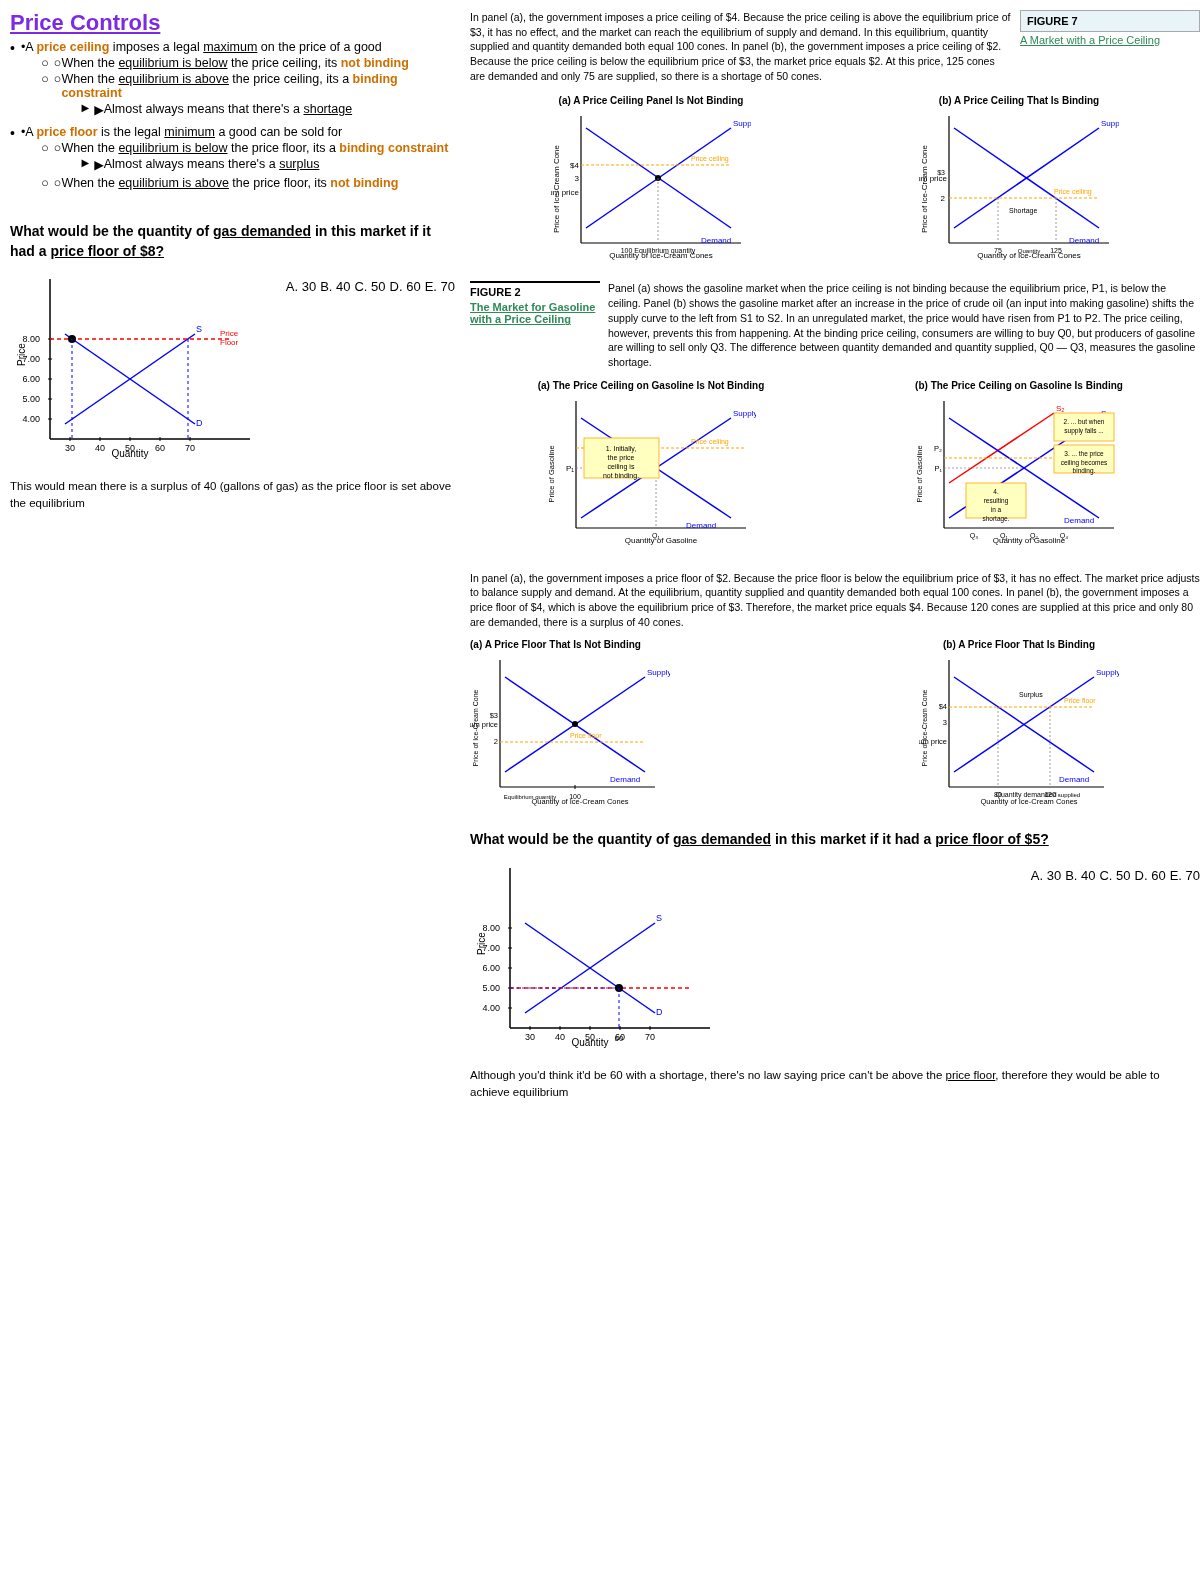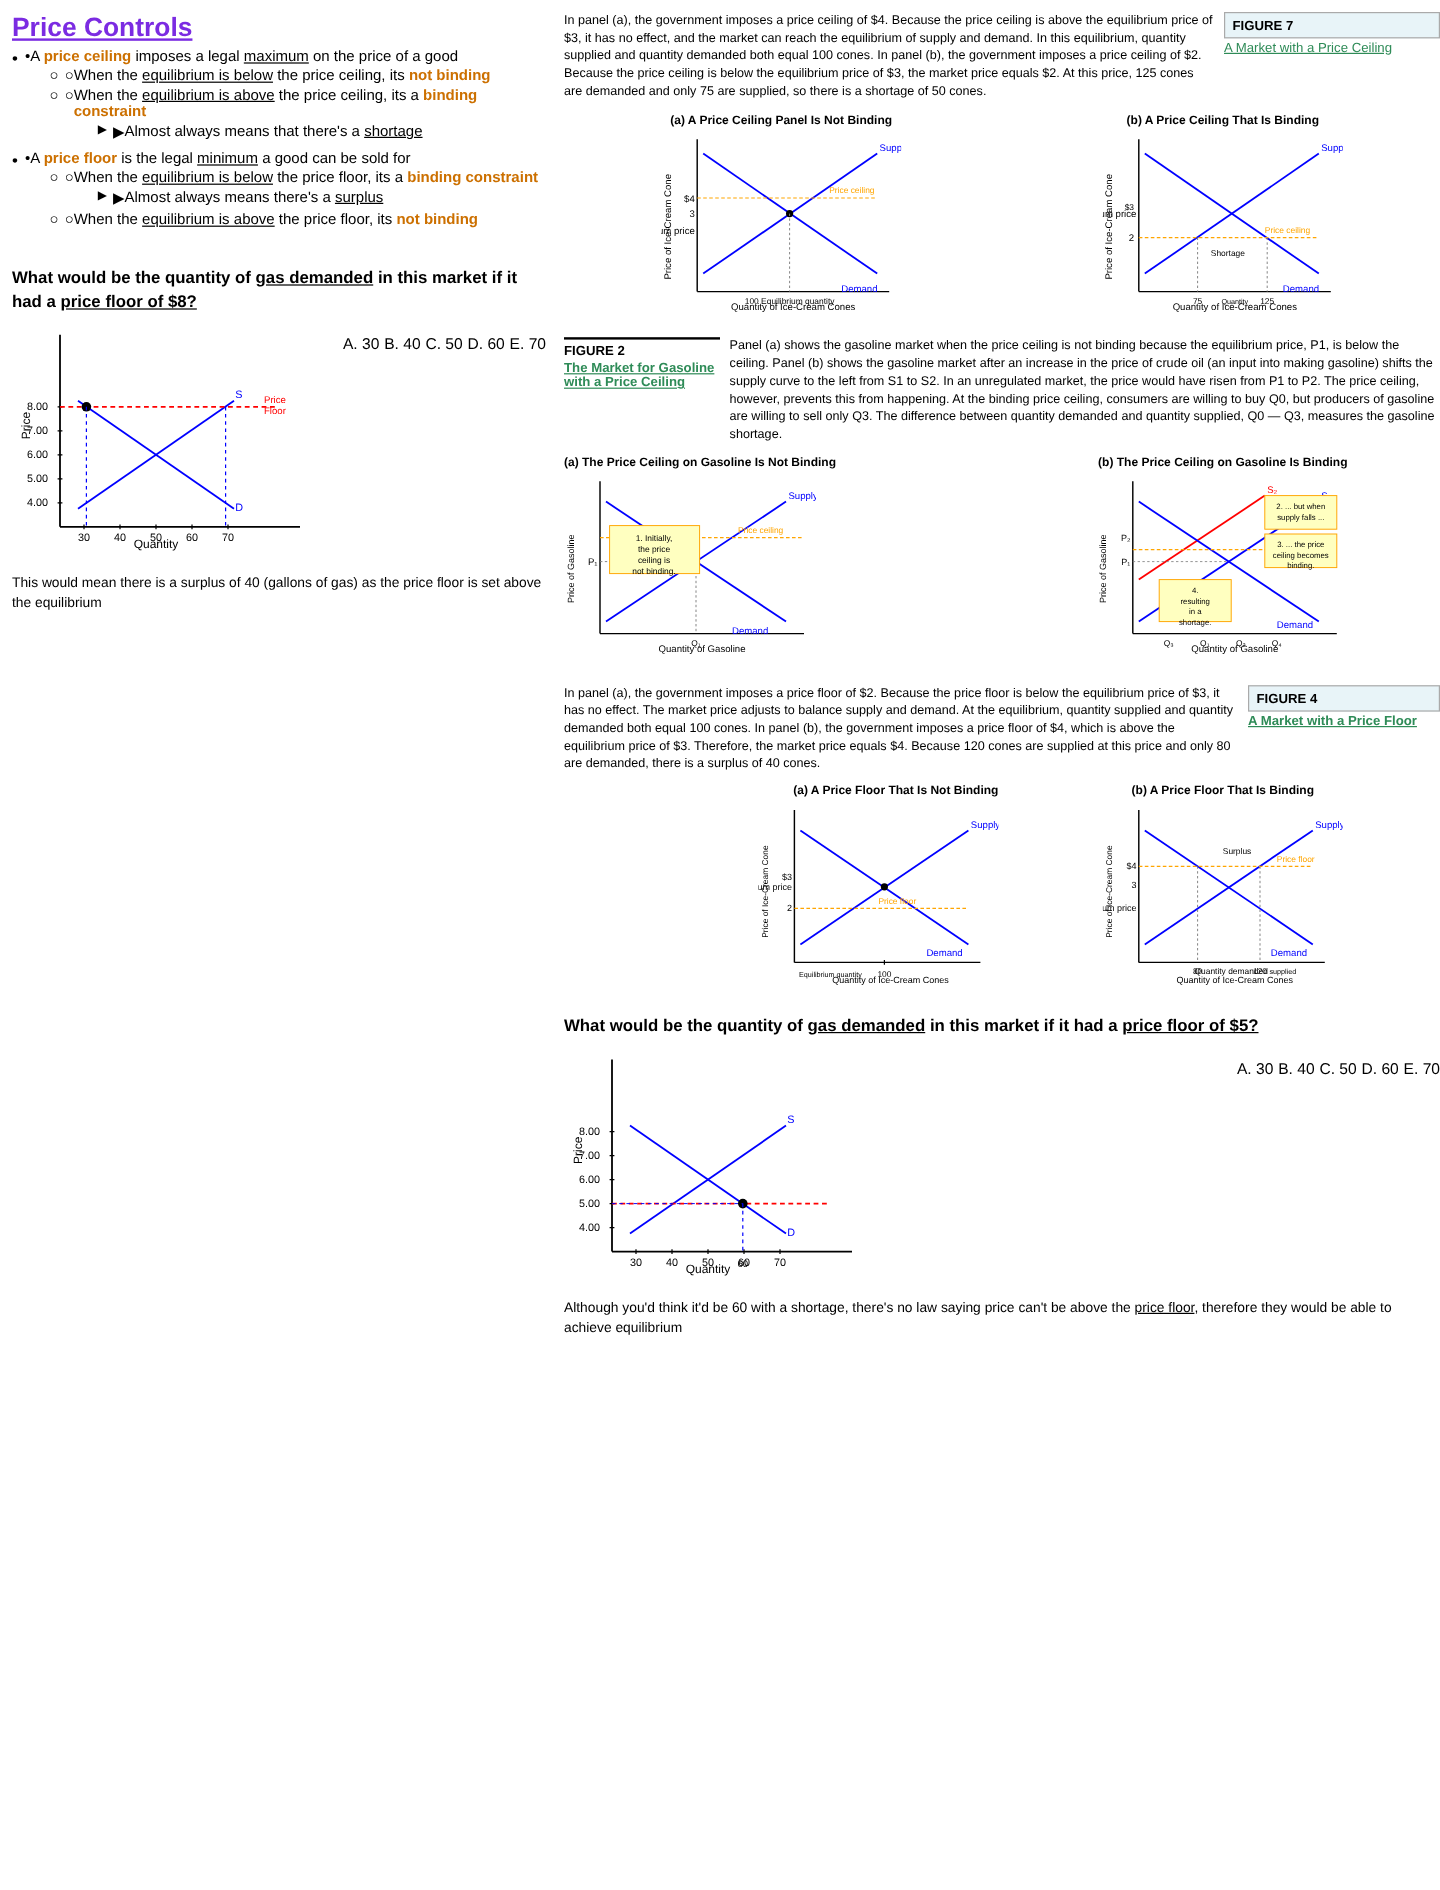--- a/index.html
+++ b/index.html
@@ -337,21 +337,21 @@
         </div>
         <div style="color:#2e8b57; font-size:11px; font-weight:bold; text-decoration:underline; margin-bottom:4px;">The Market for Gasoline with a Price Ceiling</div>
       </div>
       <div style="flex:1;">
         <p class="fig-description">Panel (a) shows the gasoline market when the price ceiling is not binding because the equilibrium price, P1, is below the ceiling. Panel (b) shows the gasoline market after an increase in the price of crude oil (an input into making gasoline) shifts the supply curve to the left from S1 to S2. In an unregulated market, the price would have risen from P1 to P2. The price ceiling, however, prevents this from happening. At the binding price ceiling, consumers are willing to buy Q0, but producers of gasoline are willing to sell only Q3. The difference between quantity demanded and quantity supplied, Q0 — Q3, measures the gasoline shortage.</p>
       </div>
     </div>
 
     <div style="display:flex; gap:6px; margin-bottom:10px;">
 
-      <div style="flex:1; ">
+      <div style="flex:1; text-align:center;">
         <div style="font-size:10px; font-weight:bold; margin-bottom:2px;">(a) The Price Ceiling on Gasoline Is Not Binding</div>
         <svg width="210" height="165">
           <text x="2" y="75" font-size="7.5" text-anchor="middle" transform="rotate(-90,8,75)">Price of Gasoline</text>
           <line x1="30" y1="8" x2="30" y2="135" stroke="black" stroke-width="1.2"></line>
           <line x1="30" y1="135" x2="200" y2="135" stroke="black" stroke-width="1.2"></line>
           <text x="115" y="150" font-size="8" text-anchor="middle">Quantity of Gasoline</text>
 
           <line x1="35" y1="125" x2="185" y2="25" stroke="blue" stroke-width="1.5"></line>
           <text x="187" y="23" font-size="8" fill="blue">Supply, S₁</text>
 
@@ -420,31 +420,25 @@
           <text x="120" y="145" font-size="7" text-anchor="middle">Q₂</text>
           <text x="150" y="145" font-size="7" text-anchor="middle">Q₄</text>
         </svg>
       </div>
     </div>
 
     <div style="display:flex; gap:8px; margin-bottom:4px;">
       <div style="flex:1;">
         <p class="fig-description">In panel (a), the government imposes a price floor of $2. Because the price floor is below the equilibrium price of $3, it has no effect. The market price adjusts to balance supply and demand. At the equilibrium, quantity supplied and quantity demanded both equal 100 cones. In panel (b), the government imposes a price floor of $4, which is above the equilibrium price of $3. Therefore, the market price equals $4. Because 120 cones are supplied at this price and only 80 are demanded, there is a surplus of 40 cones.</p>
       </div>
-      <div style="width:160px; flex-shrink:0;">
-        <div style="border:1px solid #aaa; padding:3px 6px; background:#e8f4f8; margin-bottom:2px;">
-          <span style="font-weight:bold; font-size:11px;">FIGURE 4</span>
-        </div>
-        <div style="color:#2e8b57; font-size:11px; font-weight:bold; text-decoration:underline;">A Market with a Price Floor</div>
-      </div>
     </div>
 
     <div style="display:flex; gap:6px; margin-bottom:10px;">
 
-      <div style="flex:1; text-align:right;">
+      <div style="flex:1; text-align:left;">
         <div style="font-size:10px; font-weight:bold; margin-bottom:2px;">(a) A Price Floor That Is Not Binding</div>
         <svg width="200" height="165">
           <text x="2" y="70" font-size="7" text-anchor="middle" transform="rotate(-90,8,70)">Price of Ice-Cream Cone</text>
           <line x1="30" y1="8" x2="30" y2="135" stroke="black" stroke-width="1.2"></line>
           <line x1="30" y1="135" x2="185" y2="135" stroke="black" stroke-width="1.2"></line>
           <text x="110" y="152" font-size="7.5" text-anchor="middle">Quantity of Ice-Cream Cones</text>
 
           <line x1="35" y1="120" x2="175" y2="25" stroke="blue" stroke-width="1.5"></line>
           <text x="177" y="23" font-size="8" fill="blue">Supply</text>
 

